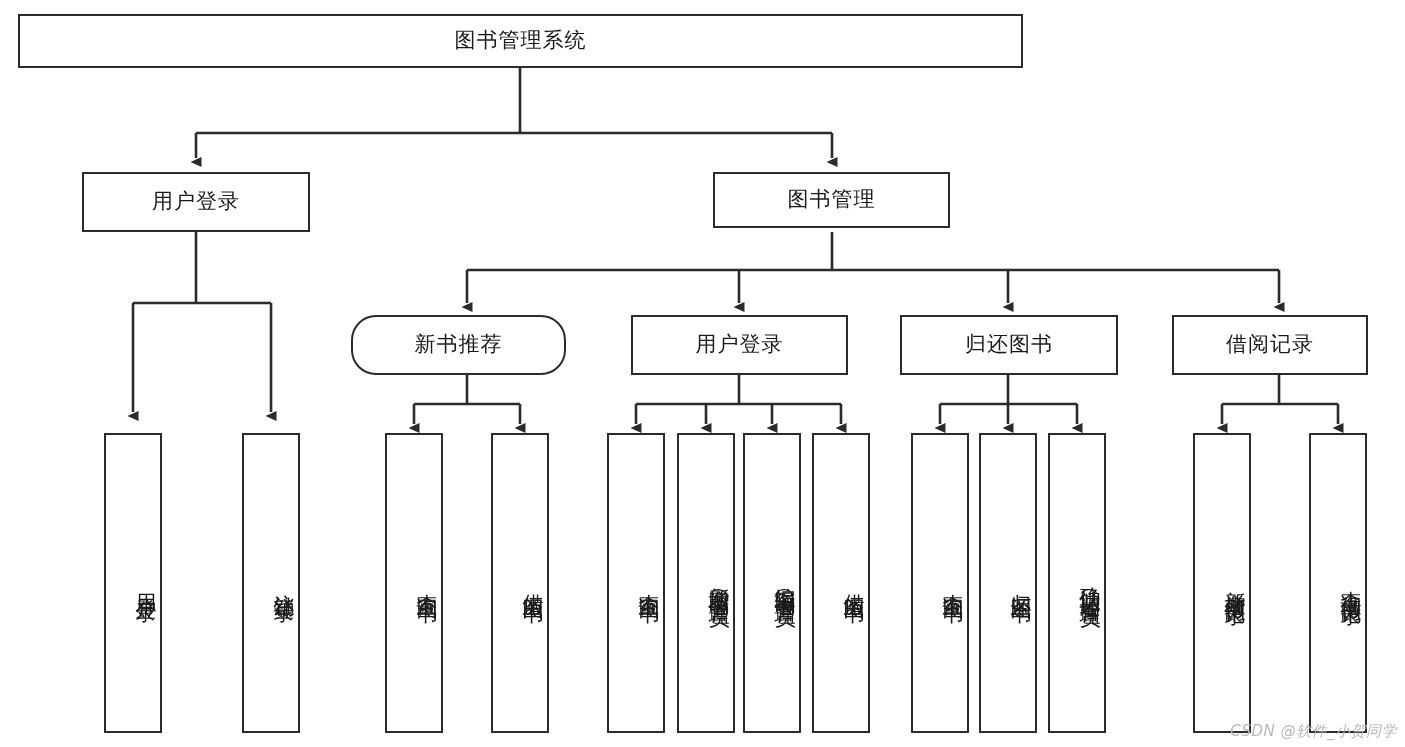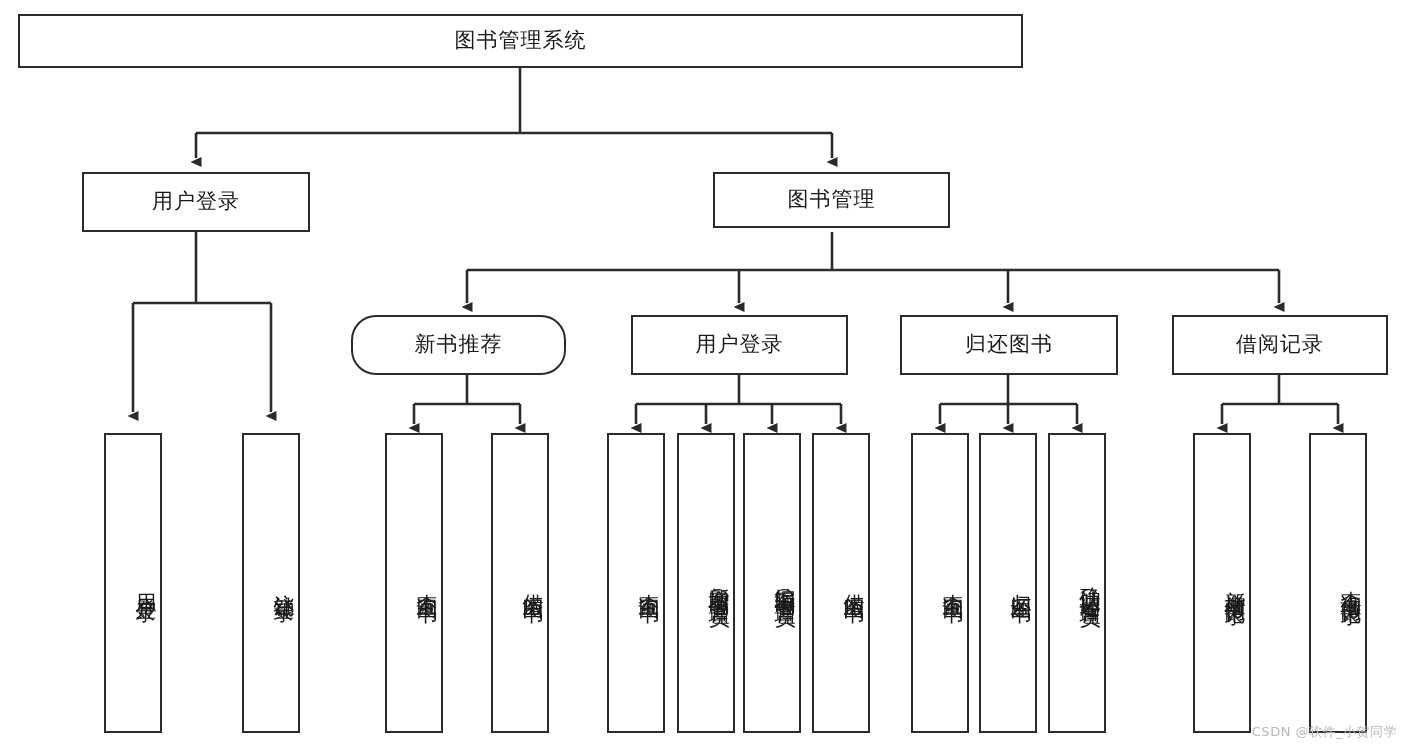--- a/index.html
+++ b/index.html
@@ -52,25 +52,26 @@
   .node.vertical .vtext {
     writing-mode: vertical-rl;
     text-orientation: upright;
     white-space: nowrap;
     display: block;
   }
   #watermark {
     position: absolute;
     right: 8px;
     bottom: 6px;
-    font-size: 13px;
+    font-size: 15px;
     color: #b8b8b8;
     z-index: 3;
     white-space: nowrap;
     letter-spacing: 0.5px;
+    font-style: italic;
   }
 </style>
 </head>
 <body>
 
 <div id="canvas">
 
   <svg id="edges" viewBox="0 0 1405 747">
     <defs>
       <marker id="arrow" markerWidth="10" markerHeight="11" refX="1" refY="5.5" orient="auto" markerUnits="userSpaceOnUse">
@@ -134,21 +135,21 @@
 
   <div class="node horizontal" style="left:351px; top:315px; width:215px; height:60px;border-radius:25px;">
     <span>新书推荐</span>
   </div>
   <div class="node horizontal" style="left:631px; top:315px; width:217px; height:60px;">
     <span>用户登录</span>
   </div>
   <div class="node horizontal" style="left:900px; top:315px; width:218px; height:60px;">
     <span>归还图书</span>
   </div>
-  <div class="node horizontal" style="left:1172px; top:315px; width:216px; height:60px;">
+  <div class="node horizontal" style="left:1172px; top:315px; width:196px; height:60px;">
     <span>借阅记录</span>
   </div>
 
   <div class="node vertical" style="left:104px; top:433px; width:58px; height:300px;">
     <span class="vtext">用户登录</span>
   </div>
   <div class="node vertical" style="left:242px; top:433px; width:58px; height:300px;">
     <span class="vtext">注销登录</span>
   </div>
 

